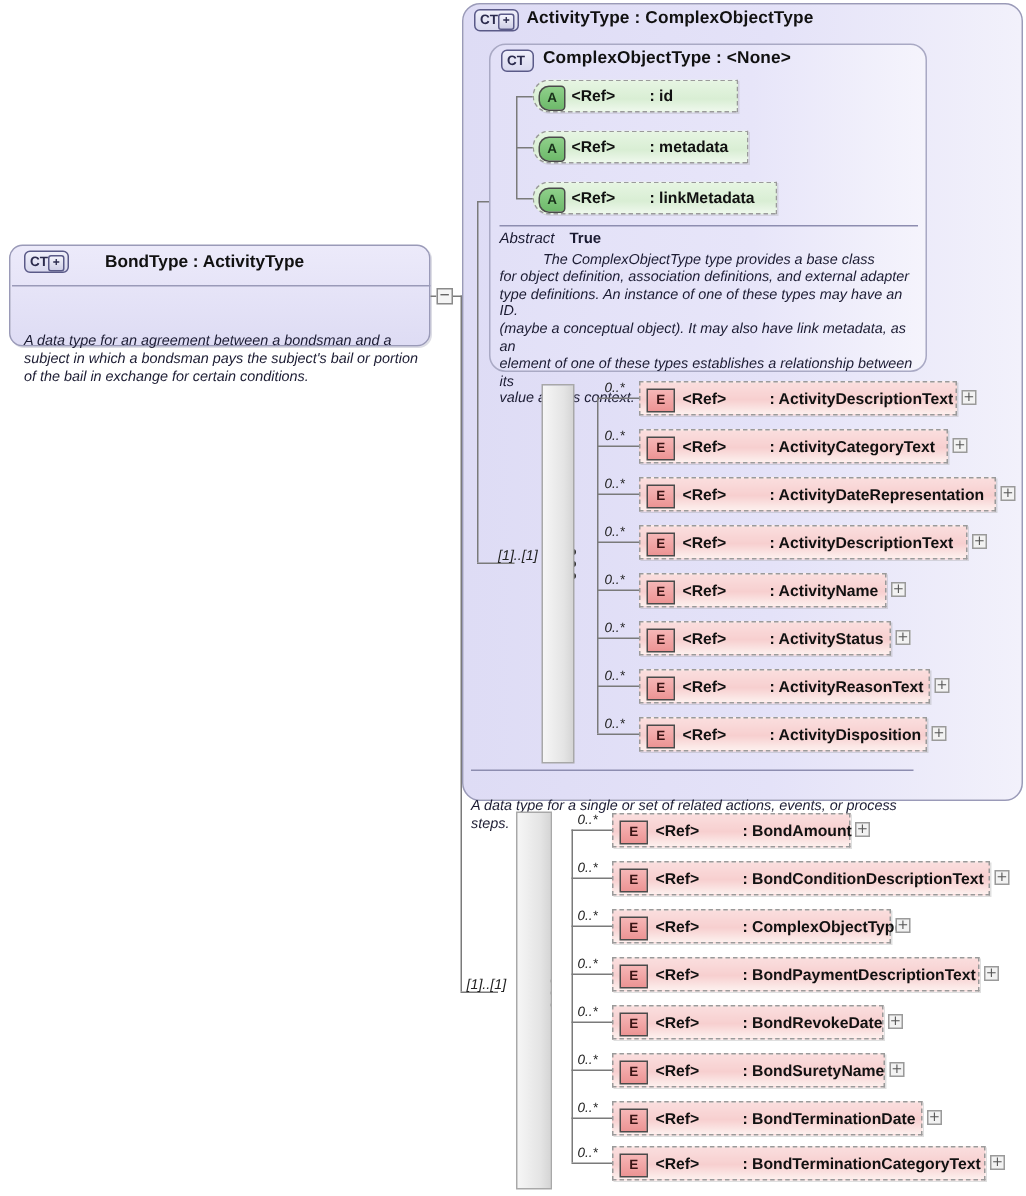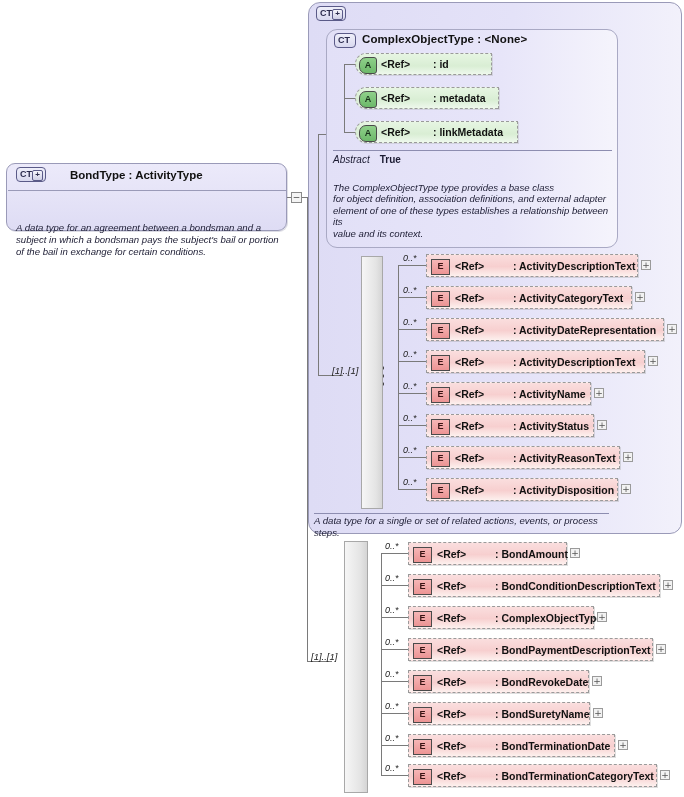--- a/index.html
+++ b/index.html
@@ -141,20 +141,21 @@
 <body>
 
 <div id="canvas">
 
   <div class="ct-panel abs" style="left:308px;top:2px;width:374px;height:532px;"></div>
 
   <div class="ct-badge" style="left:316px;top:6px;width:30px;">
     <span>CT</span>
     <span class="plus">+</span>
   </div>
+  <div class="panel-title" style="left:351px;top:6px;">ActivityType : ComplexObjectType</div>
 
   <div class="ct-panel-inner abs" style="left:326px;top:29px;width:292px;height:219px;"></div>
 
   <div class="ct-badge" style="left:334px;top:33px;width:22px;">
     <span>CT</span>
   </div>
   <div class="panel-title" style="left:362px;top:33px;">ComplexObjectType : &lt;None&gt;</div>
 
   <div class="ln-v" style="left:344px;top:64px;height:68px;"></div>
   <div class="ln-h" style="left:344px;top:64px;width:12px;"></div>
@@ -176,22 +177,24 @@
   <div class="attr-row" style="left:355px;top:121px;width:163px;">
     <span class="attr-badge">A</span>
     <span class="attr-ref">&lt;Ref&gt;</span>
     <span class="attr-name">: linkMetadata</span>
   </div>
 
   <div class="doc-block" style="left:333px;top:150px;width:279px;">
     <div class="abstract-row" style="padding-top:3px;">
       <span class="lbl">Abstract</span><span class="val">True</span>
     </div>
-    <div style="margin-top:16px;">The ComplexObjectType type provides a base class</div>
+    <div style="margin-top:2px;text-align:center;">The ComplexObjectType type provides a base class</div>
     <div>for object definition, association definitions, and external adapter</div>
+    <div>type definitions. An instance of one of these types may have an ID.</div>
+    <div>(maybe a conceptual object). It may also have link metadata, as an</div>
     <div>element of one of these types establishes a relationship between its</div>
     <div>value and its context.</div>
   </div>
 
   <div class="ln-v" style="left:318px;top:134px;height:241px;"></div>
   <div class="ln-h" style="left:318px;top:375px;width:25px;"></div>
   <div class="ln-h" style="left:318px;top:134px;width:8px;"></div>
 
   <div class="card-big" style="left:332px;top:365px;">[1]..[1]</div>
 
@@ -276,21 +279,21 @@
 
   <div class="ln-h" style="left:398px;top:489px;width:29px;"></div>
   <div class="card" style="left:403px;top:477px;">0..*</div>
   <div class="elem-row" style="left:426px;top:478px;width:192px;">
     <span class="elem-badge">E</span>
     <span class="elem-ref">&lt;Ref&gt;</span>
     <span class="elem-name">: ActivityDisposition</span>
   </div>
   <div class="plusbox" style="left:621px;top:484px;">+</div>
 
-  <div class="doc-block" style="left:314px;top:513px;width:295px;padding-top:1px;">A data type for a single or set of related actions, events, or process steps.</div>
+  <div class="doc-block" style="left:314px;top:513px;width:295px;padding-top:18px;">A data type for a single or set of related actions, events, or process steps.</div>
 
   <div class="typebox" style="left:6px;top:163px;width:281px;height:68px;">
     <span class="hdr" style="left:63px;top:5px;">BondType : ActivityType</span>
     <span class="divider" style="left:1px;top:26px;width:279px;"></span>
     <span class="doc" style="left:9px;top:29px;width:265px;margin-top:29px;">A data type for an agreement between a bondsman and a subject in which a bondsman pays the subject's bail or portion of the bail in exchange for certain conditions.</span>
   </div>
   <div class="ct-badge" style="left:16px;top:167px;width:30px;">
     <span>CT</span>
     <span class="plus">+</span>
   </div>

